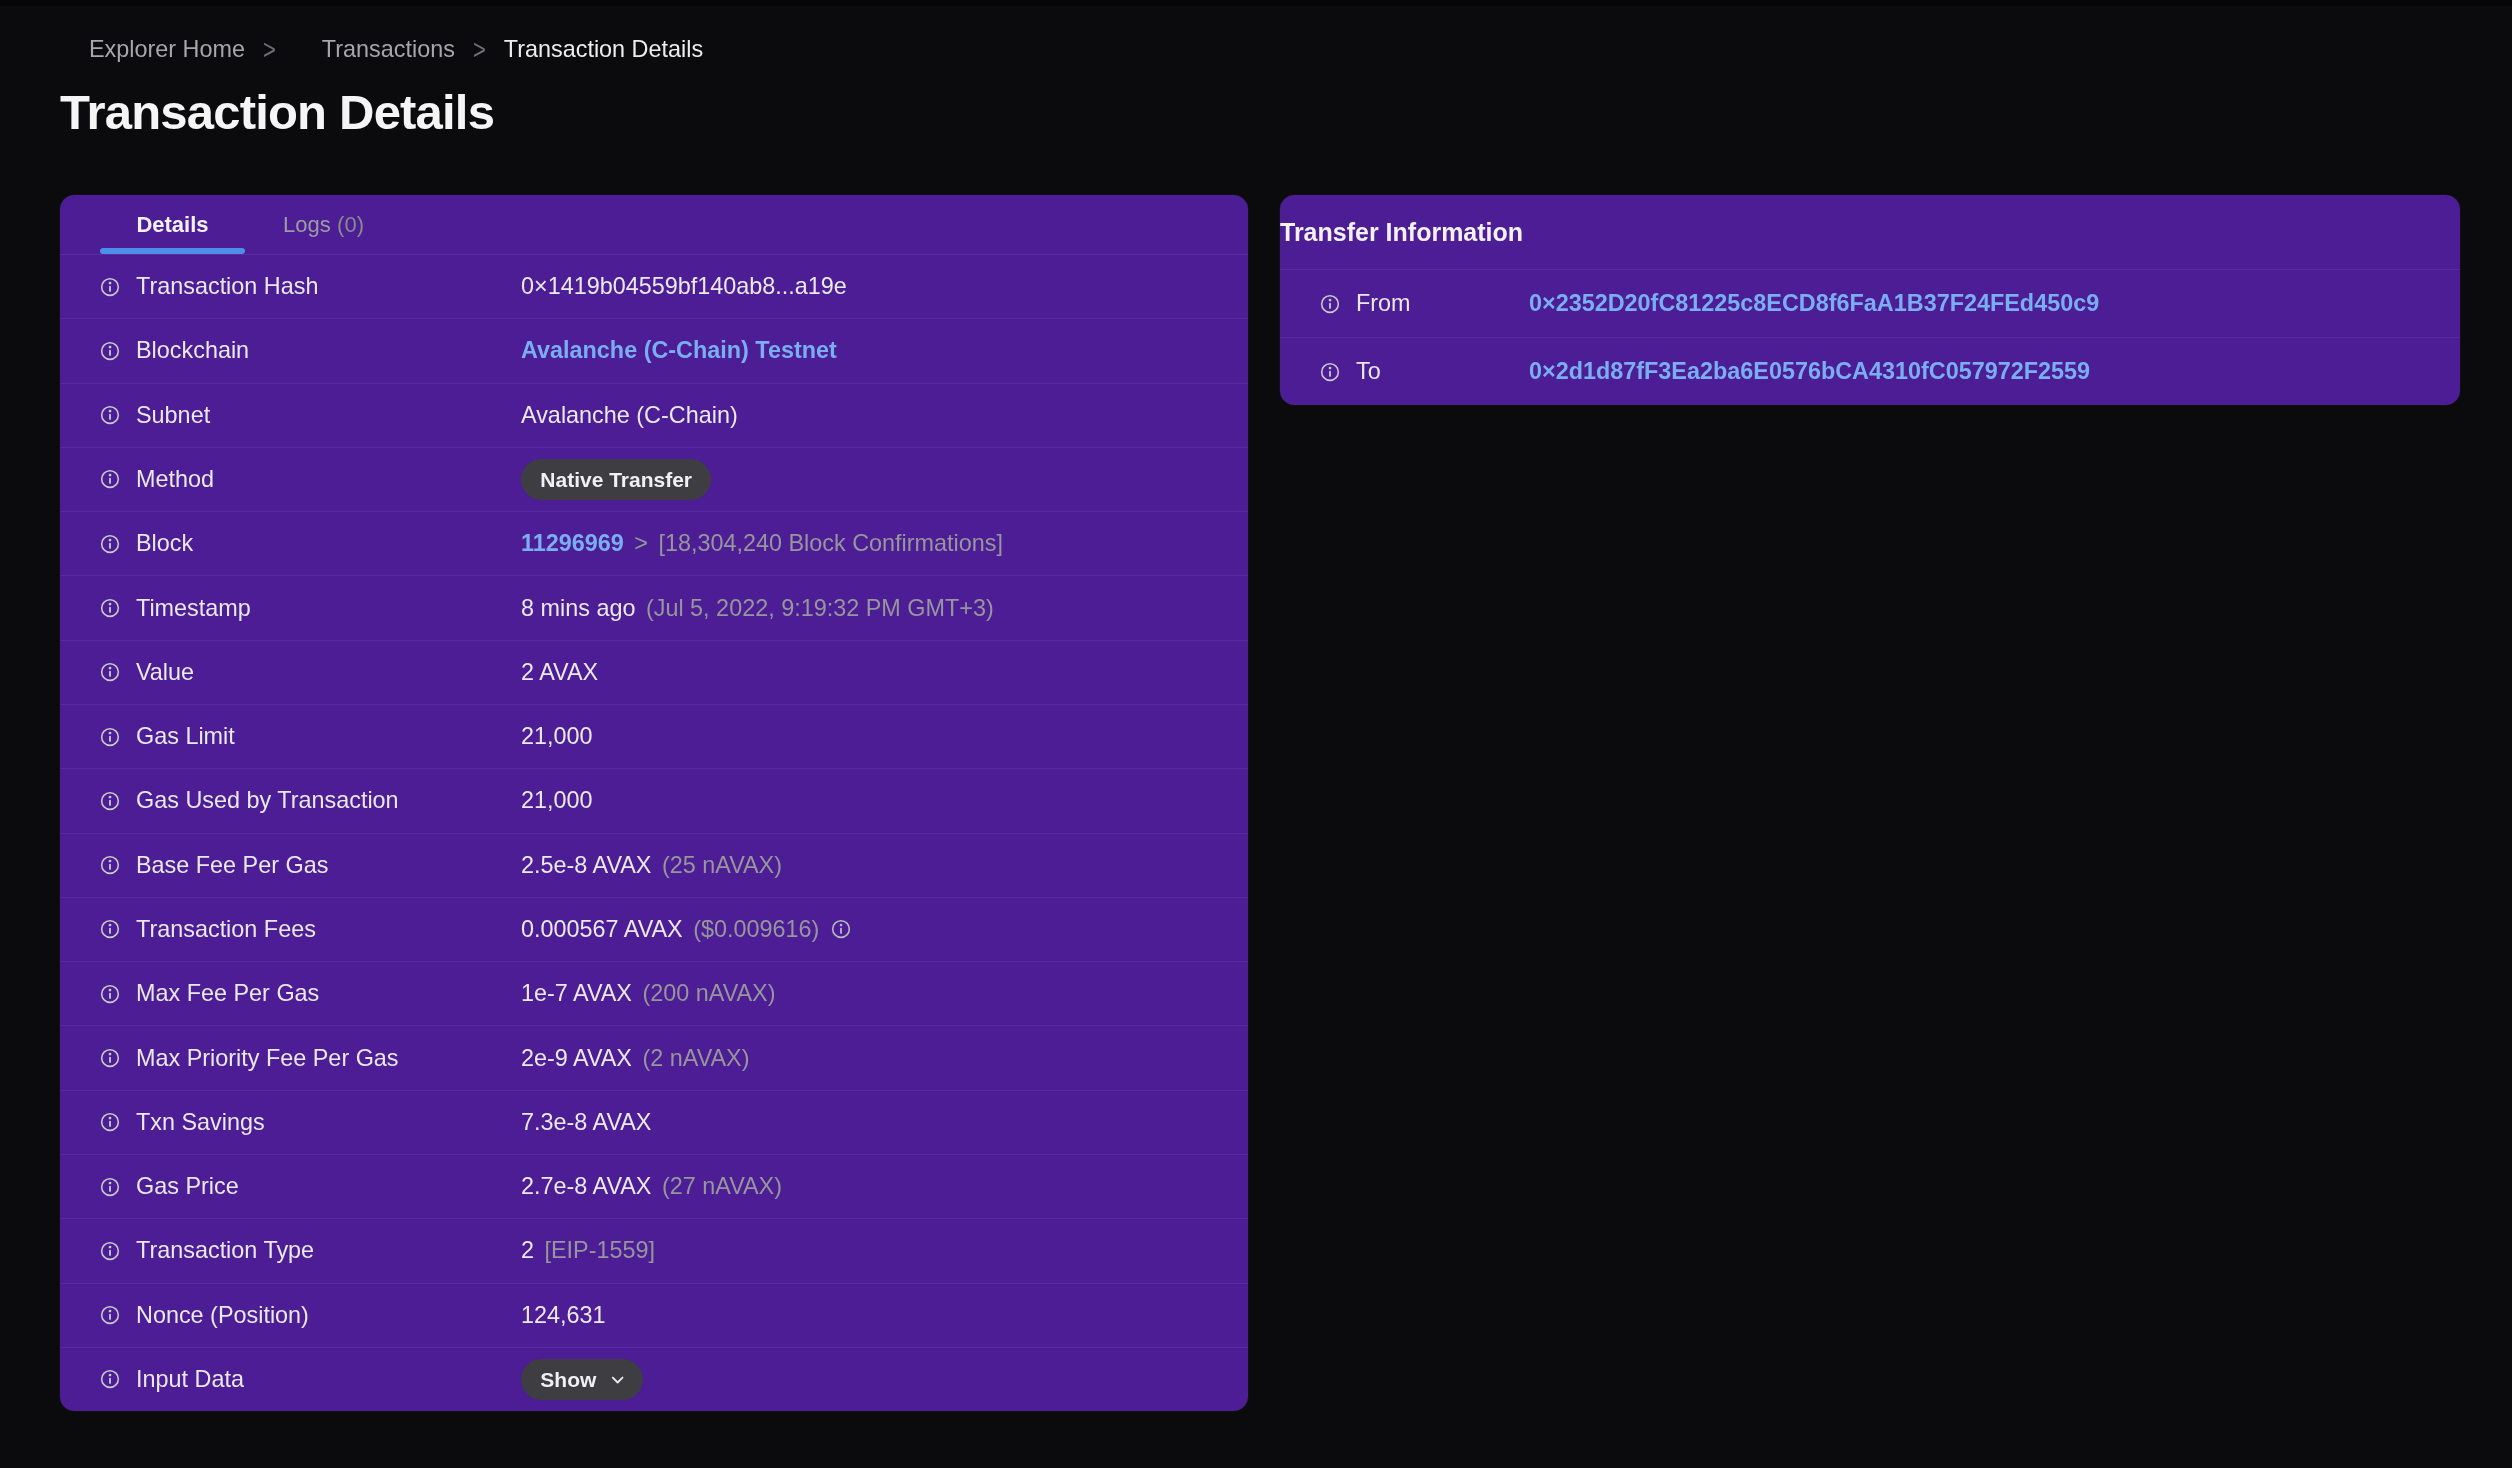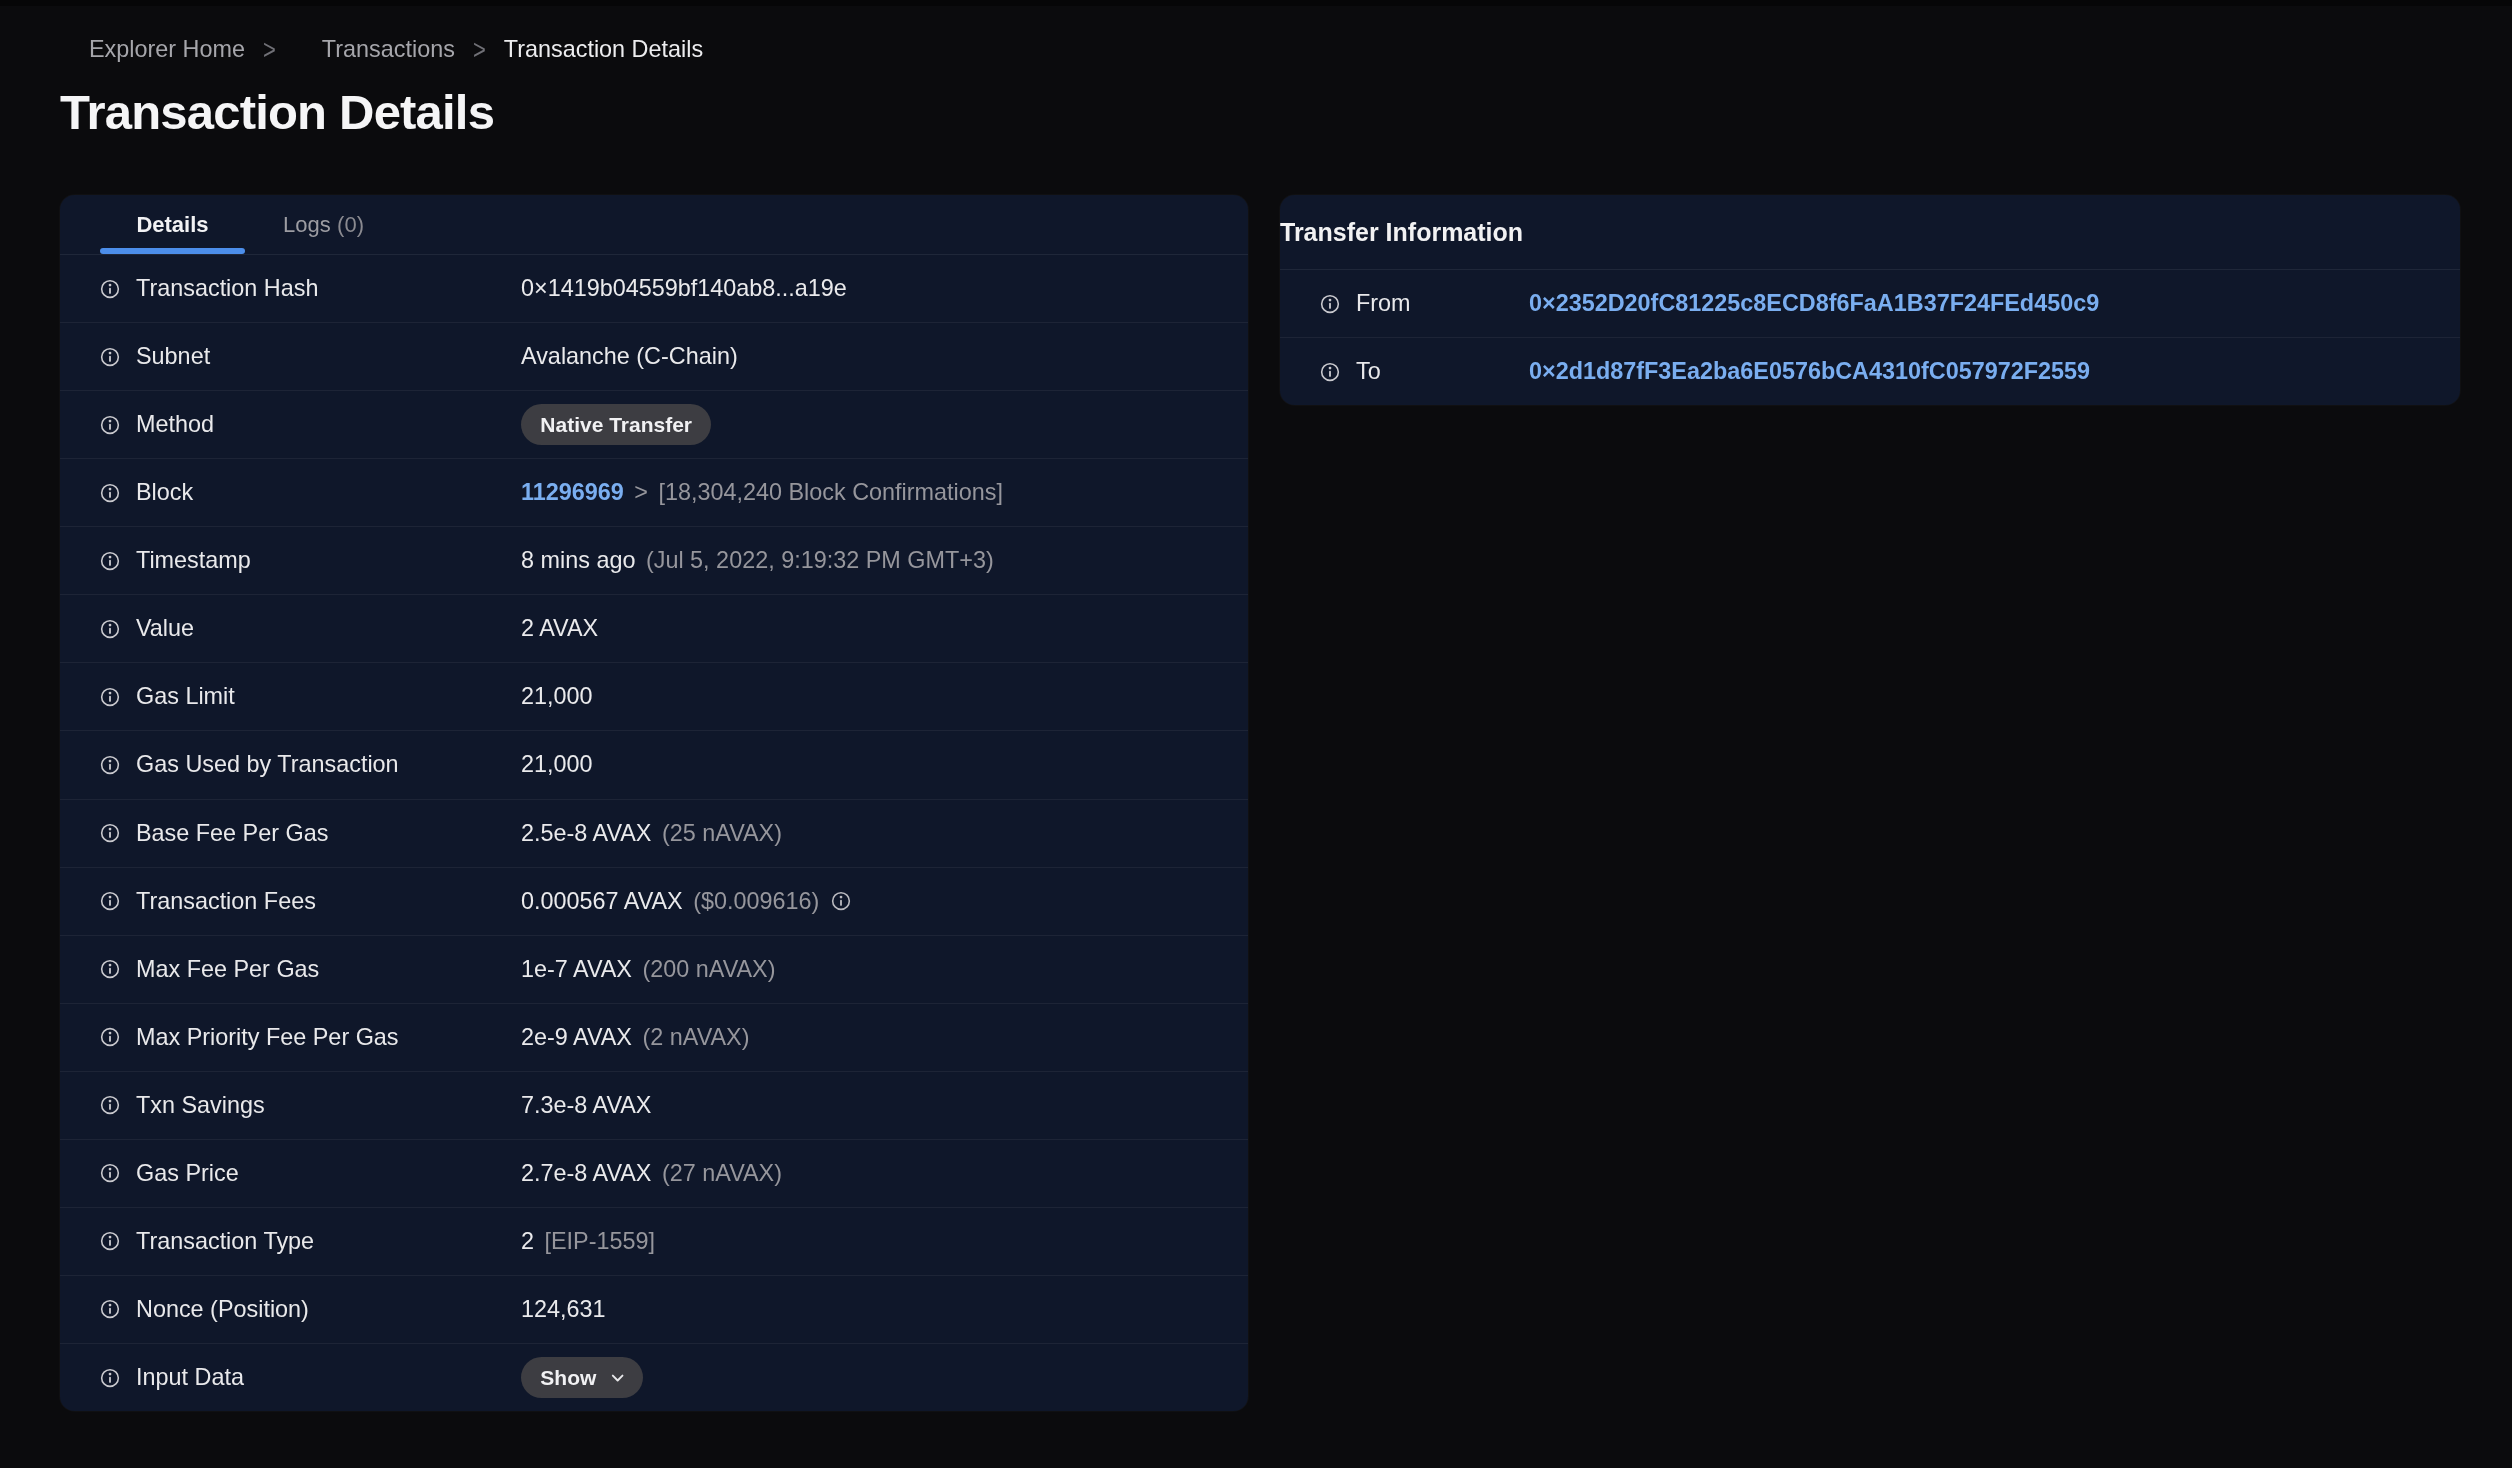--- a/index.html
+++ b/index.html
@@ -23,21 +23,21 @@
   .breadcrumb .sep { color:#707076; font-size:22px; transform:scaleY(1.25); }
   .breadcrumb .current { color:#ededef; }
 
   
   .page-title {
     position:absolute; top:84px; left:60px;
     font-size:49px; font-weight:700; letter-spacing:-0.8px; color:#f5f5f6;
   }
 
   .card {
-    position:absolute; background:#0f172a; border-radius:14.5px;
+    position:absolute; background:#4c1d95; border-radius:14.5px;
     box-shadow:0 0 0 0.8px rgba(255,255,255,0.03);
   }
   .card-left  { left:60px;  top:195px; width:1188px; height:1216px; }
   .card-right { left:1280px; top:195px; width:1180px; height:210px; }
 
   
   .tabbar { height:60px; display:flex; align-items:stretch; border-bottom:0.8px solid rgba(255,255,255,0.07); }
   .tab { display:flex; align-items:center; justify-content:center; gap:6.4px; font-size:22px; cursor:pointer; position:relative; }
   .tab-details { width:145px; margin-left:40px; color:#f2f2f4; font-weight:700; }
   .tab-details::after { content:""; position:absolute; left:0; right:0; bottom:0; height:5.6px; border-radius:3.2px; background:#4c8eea; }
@@ -118,20 +118,35 @@
   </div>
       <div class="row">
     <div class="labelzone">
       <span class="info-ic">
         <svg viewBox="0 0 24 24" aria-hidden="true">
           <circle cx="12" cy="12" r="10" fill="none" stroke="currentColor" stroke-width="1.9"></circle>
           <circle cx="12" cy="7.3" r="1.65" fill="currentColor"></circle>
           <rect x="10.9" y="10.4" width="2.2" height="7.4" rx="1.1" fill="currentColor"></rect>
         </svg>
       </span>
+      <span class="rlabel">Blockchain</span>
+    </div>
+    <div class="valzone">
+          <span class="v link">Avalanche (C-Chain) Testnet</span>
+        </div>
+  </div>
+      <div class="row">
+    <div class="labelzone">
+      <span class="info-ic">
+        <svg viewBox="0 0 24 24" aria-hidden="true">
+          <circle cx="12" cy="12" r="10" fill="none" stroke="currentColor" stroke-width="1.9"></circle>
+          <circle cx="12" cy="7.3" r="1.65" fill="currentColor"></circle>
+          <rect x="10.9" y="10.4" width="2.2" height="7.4" rx="1.1" fill="currentColor"></rect>
+        </svg>
+      </span>
       <span class="rlabel">Subnet</span>
     </div>
     <div class="valzone">
           <span class="v">Avalanche (C-Chain)</span>
         </div>
   </div>
       <div class="row">
     <div class="labelzone">
       <span class="info-ic">
         <svg viewBox="0 0 24 24" aria-hidden="true">

